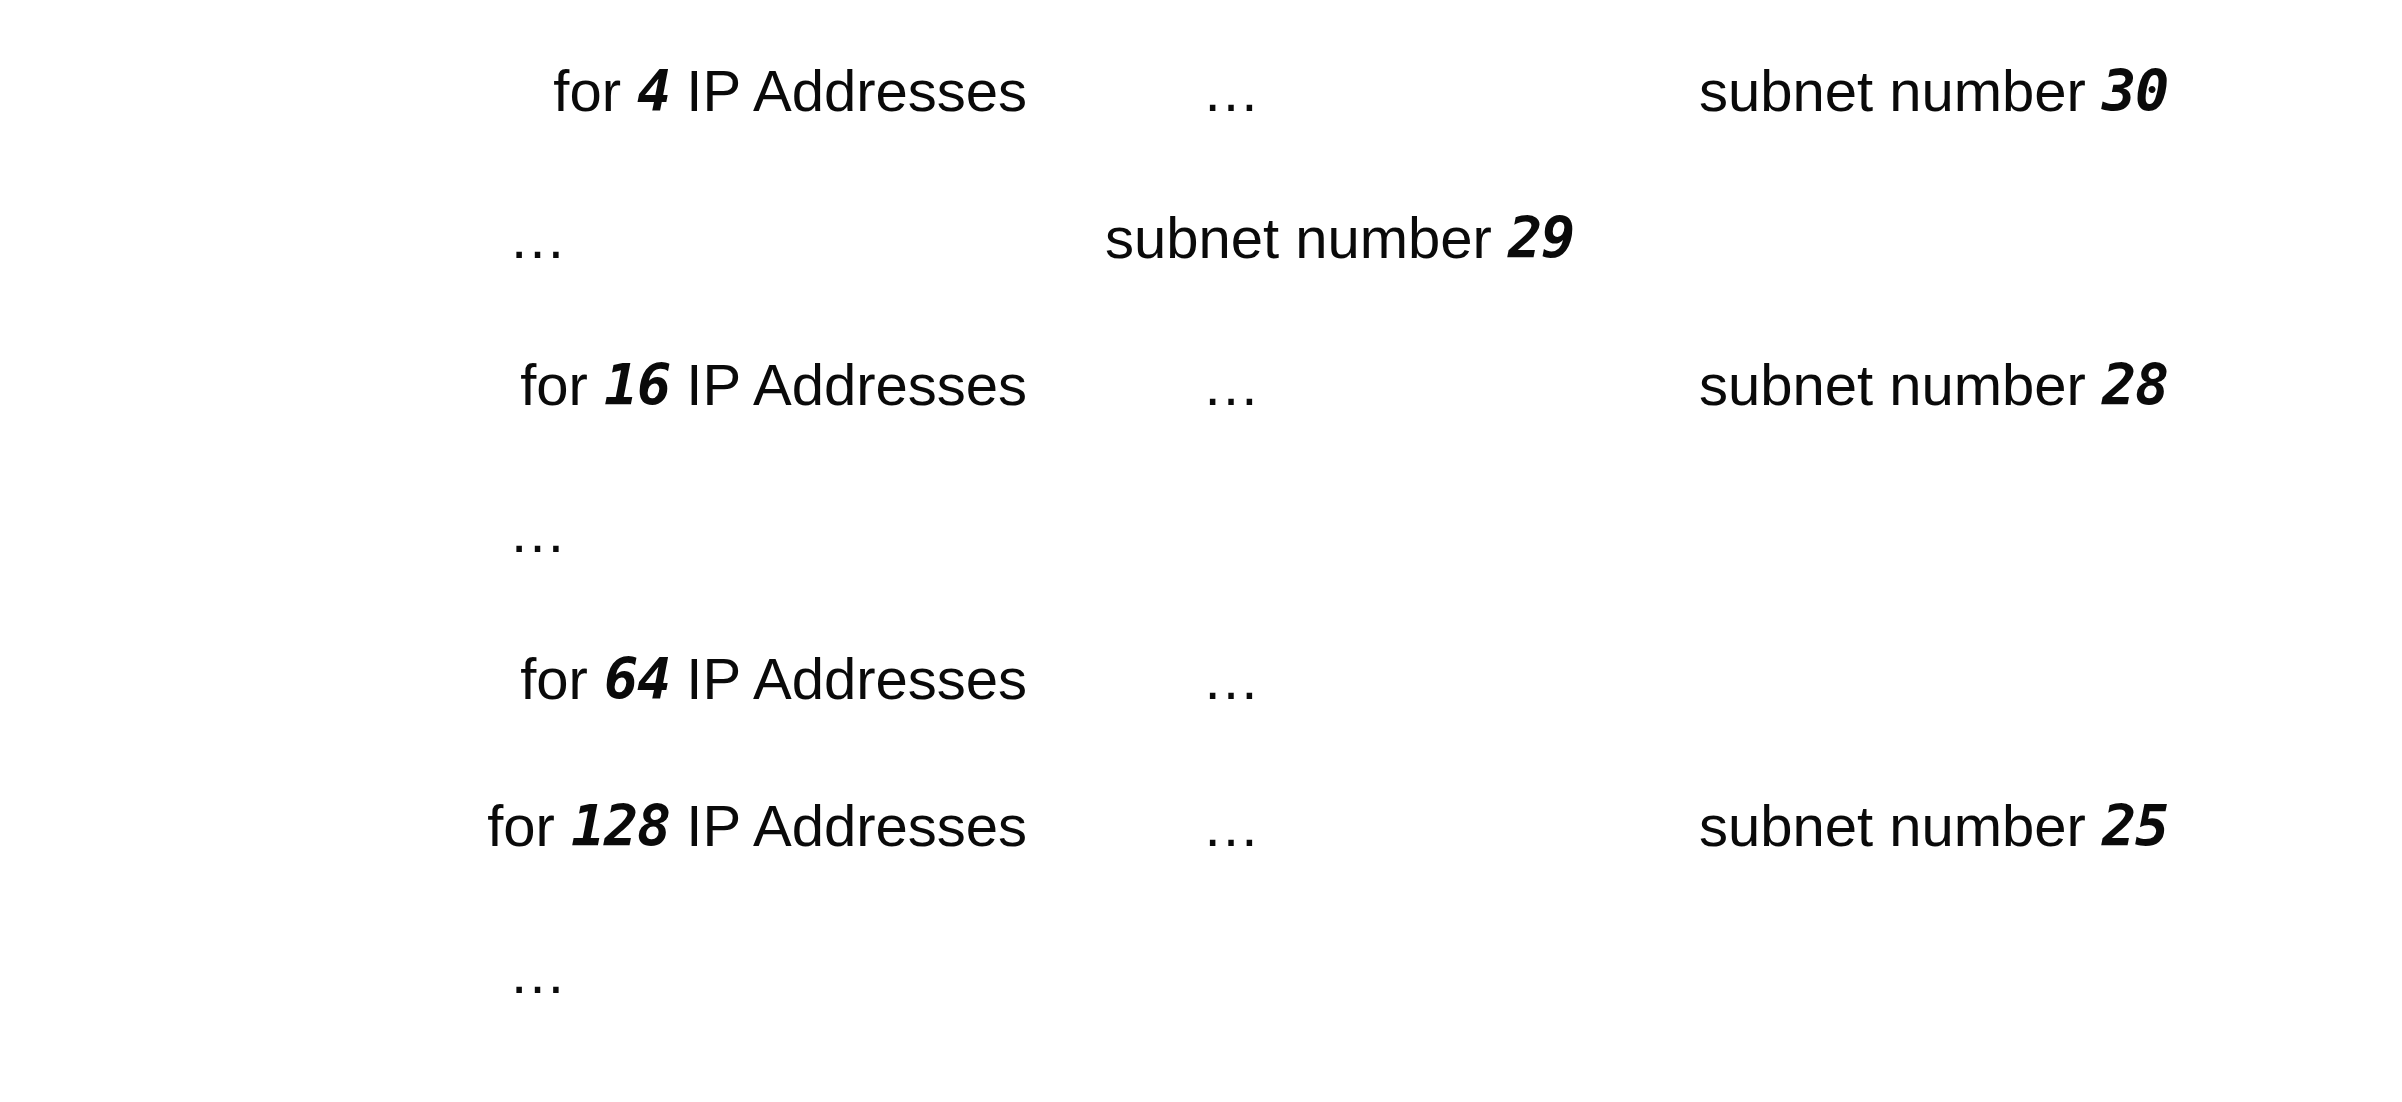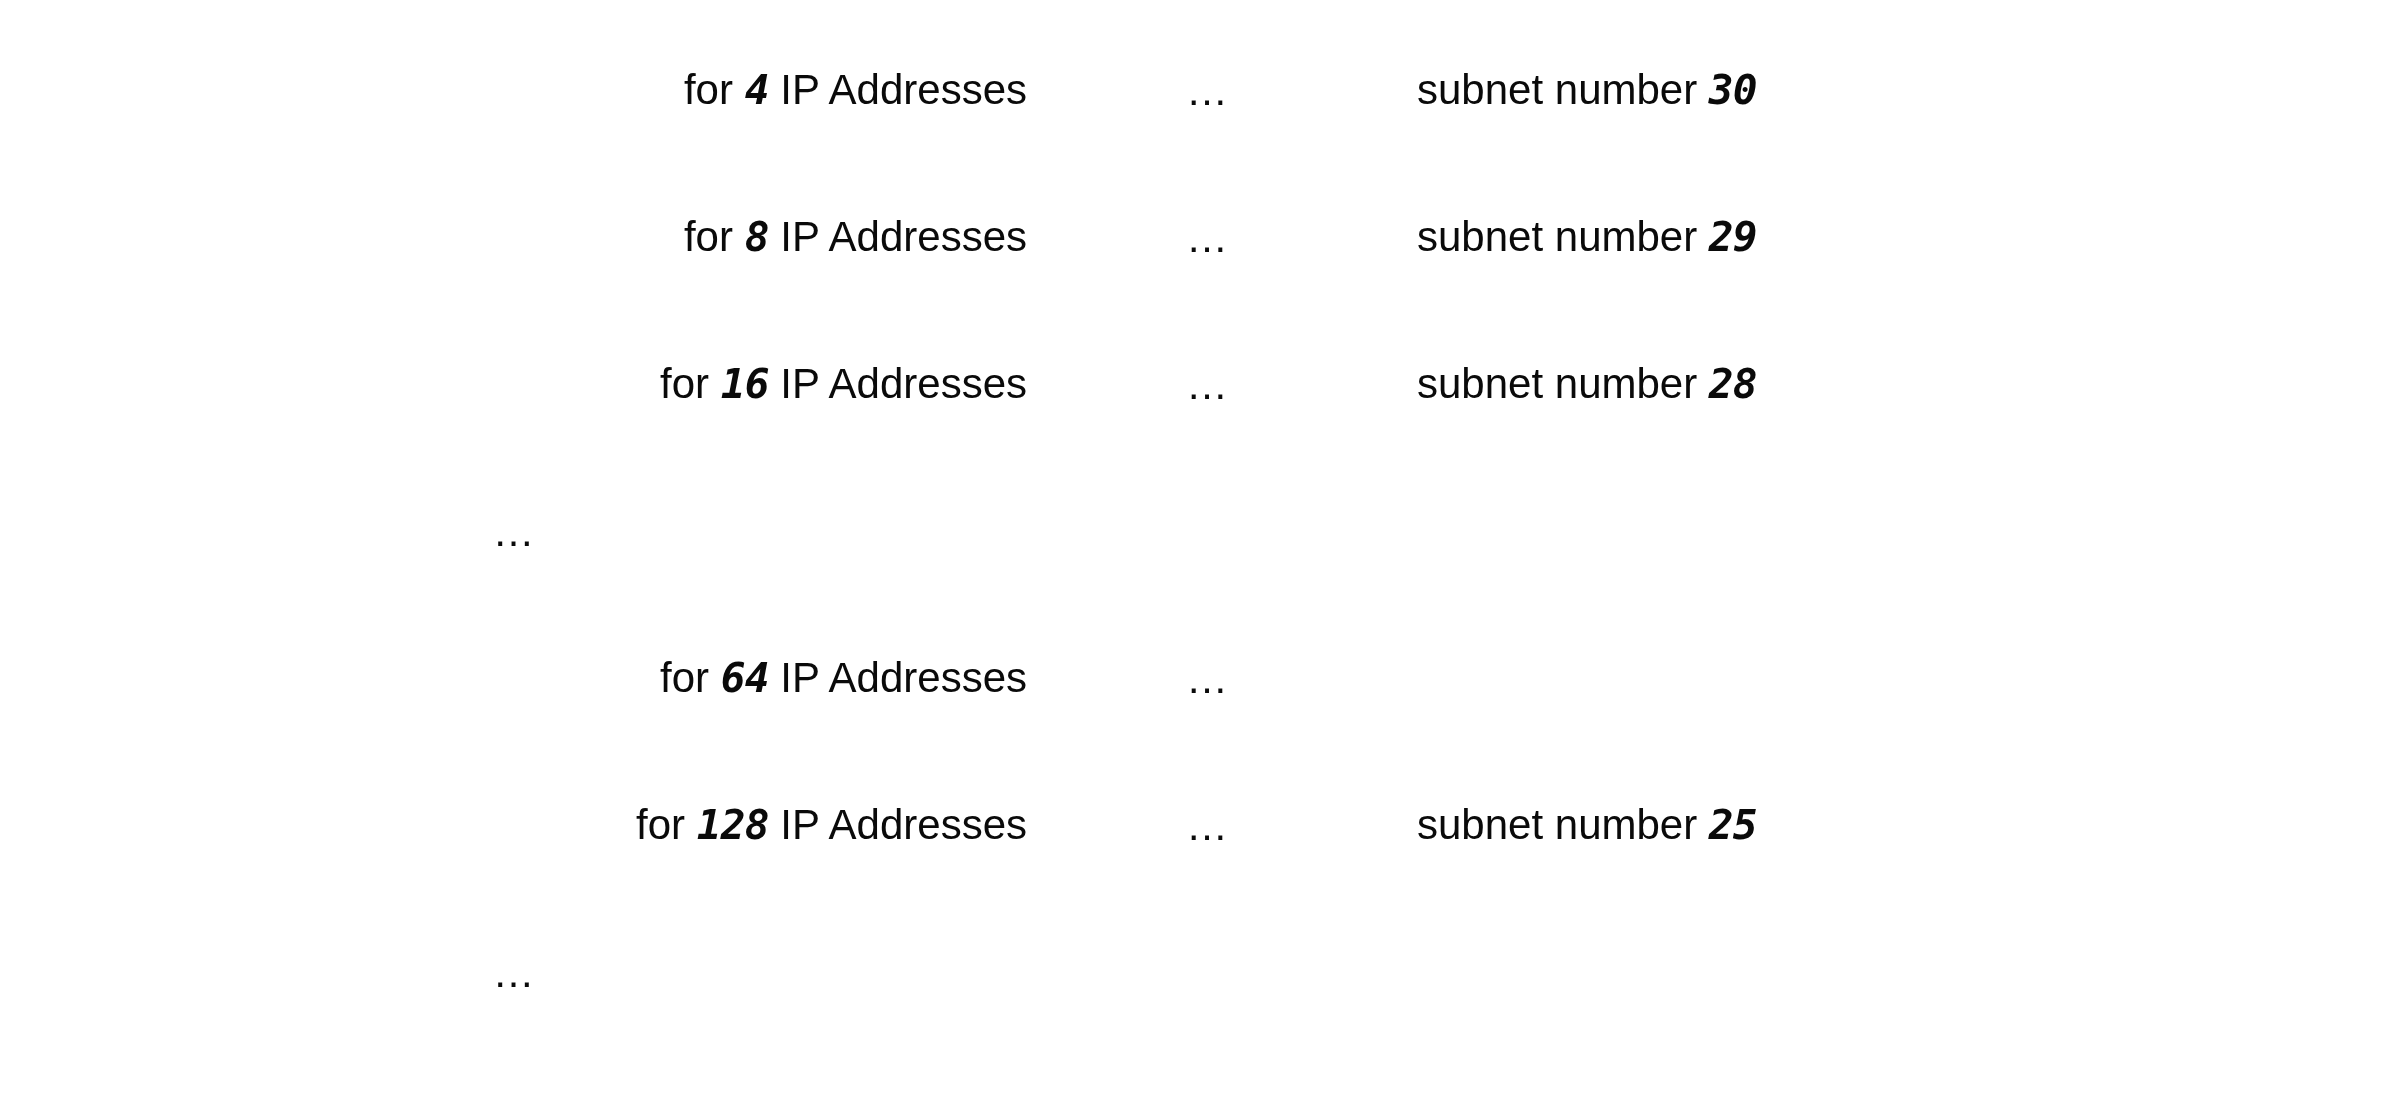--- a/index.html
+++ b/index.html
@@ -21,32 +21,33 @@
     left: 0;
     width: 2402px;
   }
   .row {
     display: grid;
     grid-template-columns: 1027px 360px 1fr;
     height: 147px;
     align-items: center;
   }
   .cell {
-    font-size: 42px;
+    font-size: 58px;
     line-height: 1;
     white-space: nowrap;
+    margin-left: 48px;
   }
   .cell.left {
     text-align: right;
   }
   .cell.mid {
     text-align: center;
   }
   .cell.right {
-    text-align: left;
+    text-align: center;
     padding-left: 30px;
   }
   .num {
     font-family: "DejaVu Sans Mono", monospace;
     font-weight: bold;
     font-style: italic;
     font-size: 0.98em;
     letter-spacing: -0.02em;
   }
 </style>
@@ -61,25 +62,20 @@
       <span>IP Addresses</span>
     </div>
     <div class="cell mid">…</div>
     <div class="cell right">
       <span>subnet number</span>
       <span class="num">30</span>
     </div>
   </div>
 
   <div class="row">
-    <div class="cell left">
-      <span>for</span>
-      <span class="num">8</span>
-      <span>IP Addresses</span>
-    </div>
     <div class="cell mid">…</div>
     <div class="cell right">
       <span>subnet number</span>
       <span class="num">29</span>
     </div>
   </div>
 
   <div class="row">
     <div class="cell left">
       <span>for</span>

